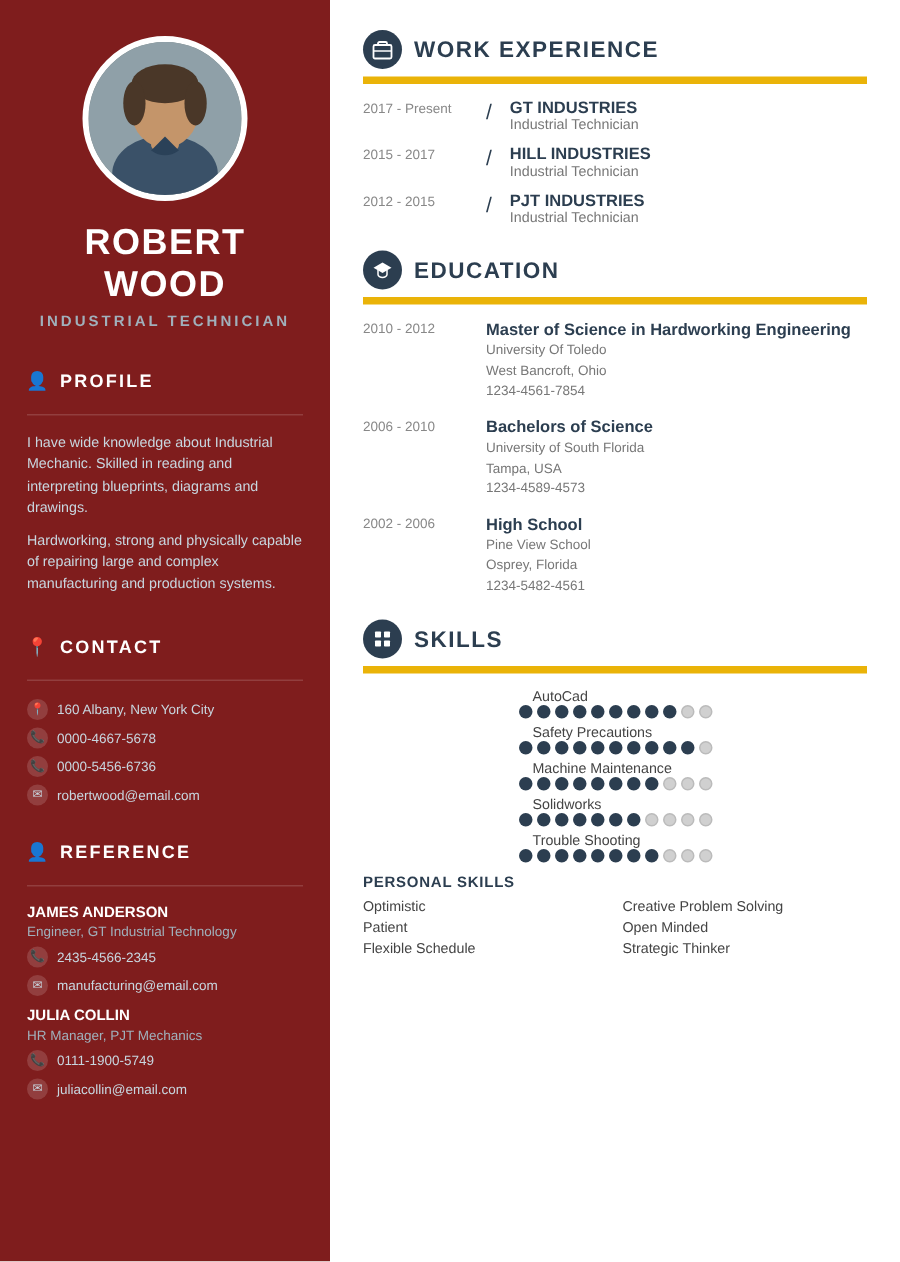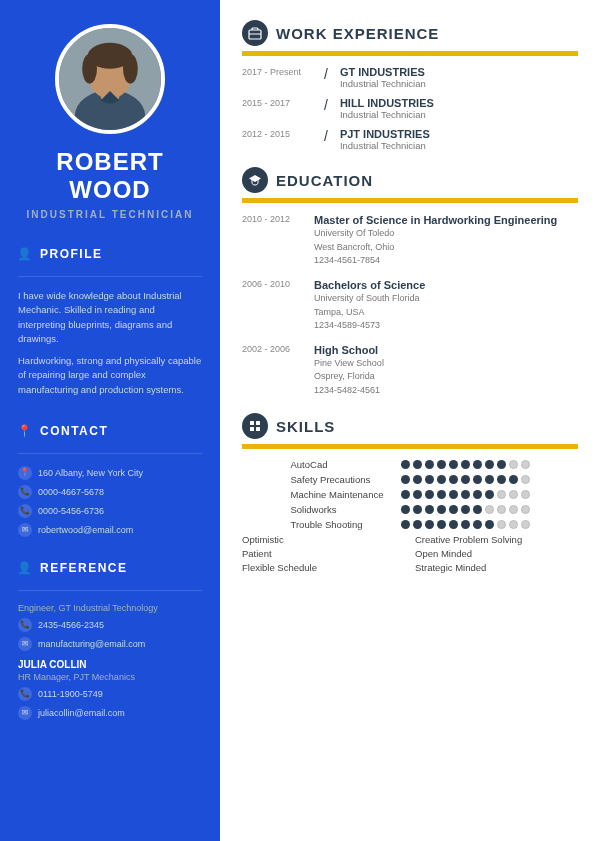--- a/index.html
+++ b/index.html
@@ -9,21 +9,21 @@
       height: 841px;
       display: flex;
       overflow: hidden;
       background: #fff;
     }
 
     
     .sidebar {
       width: 220px;
       min-width: 220px;
-      background: #1d4ed8;
+      background: #7f1d1d;
       color: #fff;
       display: flex;
       flex-direction: column;
       align-items: center;
       padding-bottom: 20px;
     }
 
     .avatar-container {
       margin-top: 24px;
       width: 110px;
@@ -206,20 +206,21 @@
     }
 
     .work-role {
       font-size: 9.5px;
       color: #777;
     }
 
     
     .edu-entry {
       display: flex;
+      gap: 10px;
       margin-bottom: 10px;
       align-items: flex-start;
     }
 
     .edu-years {
       font-size: 9px;
       color: #888;
       min-width: 72px;
       padding-top: 1px;
     }
@@ -244,20 +245,21 @@
       color: #2c3e50;
       margin-bottom: 5px;
       letter-spacing: 0.5px;
     }
 
     .skill-row {
       display: flex;
       align-items: center;
       justify-content: center;
       margin-bottom: 4px;
+      flex-direction: column;
     }
 
     .skill-name {
       font-size: 9.5px;
       color: #444;
       min-width: 110px;
     }
 
     .skill-dots {
       display: flex;
@@ -360,20 +362,21 @@
     </div>
 
     <div class="sidebar-section">
       <div class="sidebar-section-title">
         <span class="s-icon">👤</span>
         <span>REFERENCE</span>
       </div>
     </div>
     <div class="sidebar-divider"></div>
     <div class="sidebar-section" style="padding-top:4px;">
+      <div class="ref-name">JAMES ANDERSON</div>
       <div class="ref-role">Engineer, GT Industrial Technology</div>
       <div class="contact-item">
         <div class="contact-icon">📞</div>
         <span>2435-4566-2345</span>
       </div>
       <div class="contact-item">
         <div class="contact-icon">✉</div>
         <span>manufacturing@email.com</span>
       </div>
       <div class="ref-name" style="margin-top:8px;">JULIA COLLIN</div>
@@ -557,23 +560,24 @@
             <div class="dot dot-filled"></div>
             <div class="dot dot-filled"></div>
             <div class="dot dot-filled"></div>
             <div class="dot dot-empty"></div>
             <div class="dot dot-empty"></div>
             <div class="dot dot-empty"></div>
           </div>
     </div>
       </div>
 
+    <div class="skills-subsection-title" style="margin-top:8px;">PERSONAL SKILLS</div>
     <div class="personal-skills-grid" id="personal-skills-container">
         <div class="personal-skill">Optimistic</div>
         <div class="personal-skill">Creative Problem Solving</div>
         <div class="personal-skill">Patient</div>
         <div class="personal-skill">Open Minded</div>
         <div class="personal-skill">Flexible Schedule</div>
-        <div class="personal-skill">Strategic Minded</div>
+        <div class="personal-skill">Strategic Thinker</div>
       </div>
   </div>
 
 </div>
 
 </body></html>

